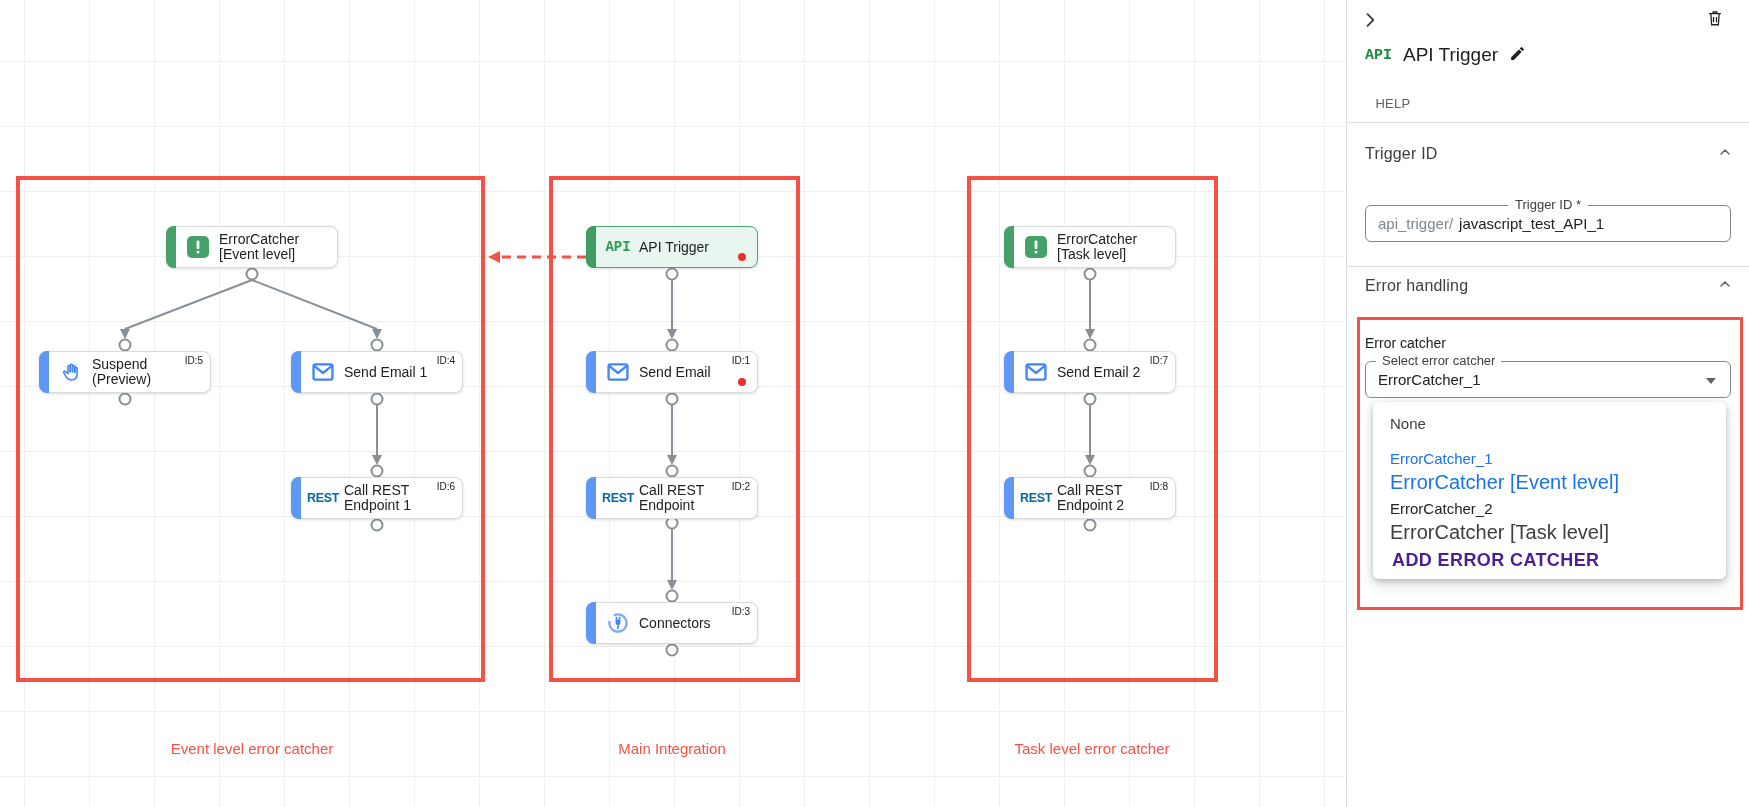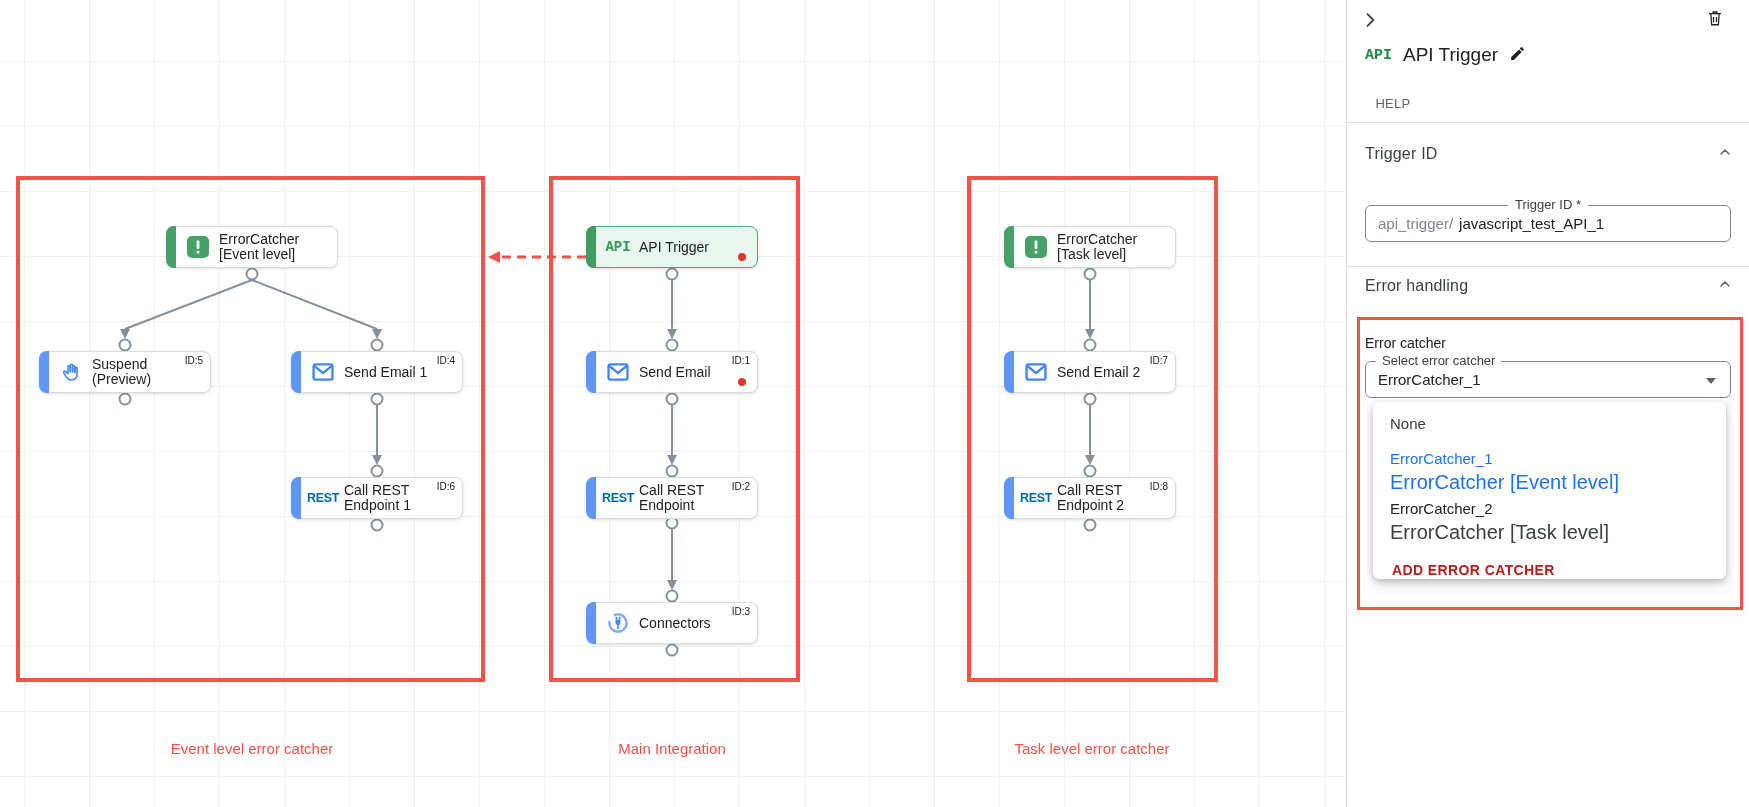--- a/index.html
+++ b/index.html
@@ -68,22 +68,22 @@
 
   .menu { position:absolute; left:26px; top:402px; width:353px; height:177px; background:#fff; border-radius:6px;
     box-shadow:0 2px 6px rgba(60,64,67,.3), 0 6px 14px rgba(60,64,67,.15); }
   .mi { position:absolute; left:17px; font-size:15px; cursor:pointer; }
   .mi-none { top:13px; color:#3c4043; }
   .mi-name { font-weight:500; }
   .mi-ec1 { top:48px; color:#1a73e8; }
   .mi-sub { display:block; font-weight:400; font-size:20px; margin-top:4px; }
   .mi-ec2 { top:98px; color:#202124; }
   .mi-ec2 .mi-sub { color:#3c4043; }
-  .add-btn { position:absolute; left:17px; top:144px; font-size:14px; font-weight:700; letter-spacing:.4px; color:#b91c1c;
-    background:none; border:none; cursor:pointer; padding:4px 2px; font-family:"Liberation Sans", sans-serif;margin-top:12px; }
+  .add-btn { position:absolute; left:17px; top:144px; font-size:18px; font-weight:700; letter-spacing:.4px; color:#4c1d95;
+    background:none; border:none; cursor:pointer; padding:4px 2px; font-family:"Liberation Sans", sans-serif; }
 </style>
 </head>
 <body>
 
 <div id="app">
 
   <div class="canvas">
 
     <div class="group-box gb-left"></div>
     <div class="group-box gb-mid"></div>

